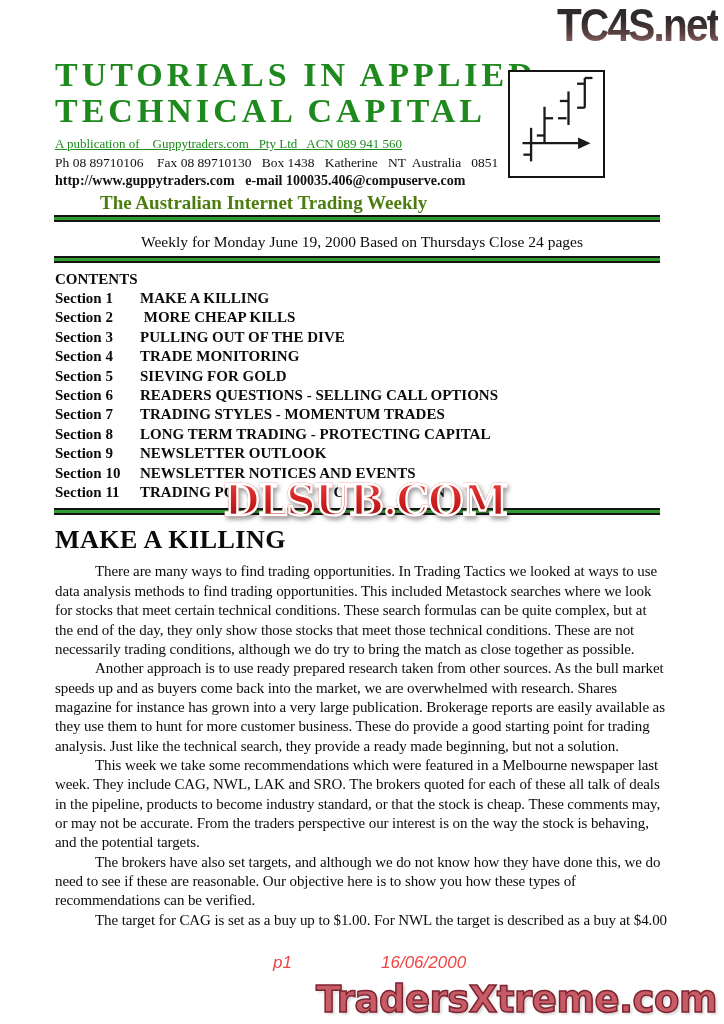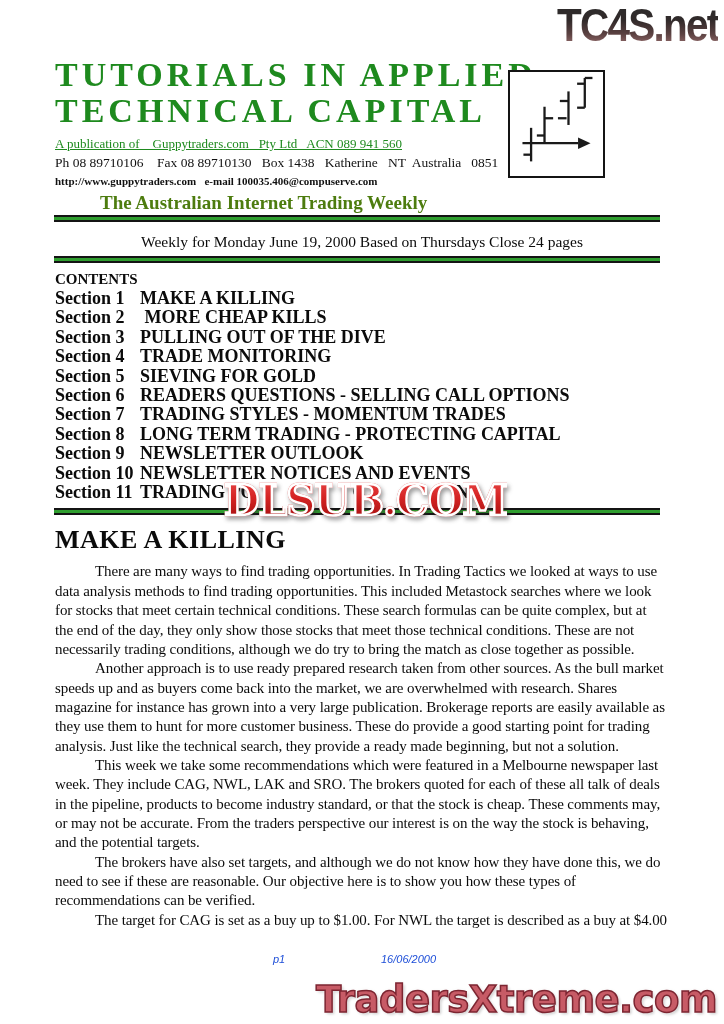--- a/index.html
+++ b/index.html
@@ -23,59 +23,59 @@
 
   
   .header { position:relative; padding:57px 0 0 55px; }
   .doc-title {
     color:#1e8a1e; font-weight:bold; font-size:34px; line-height:36px;
     letter-spacing:4px;
   }
   .pub-block { margin-top:7px; }
   .pub-line1 { color:#1e8a1e; font-size:13px; line-height:16px;text-decoration:underline; }
   .pub-line2 { color:#111; font-size:13.5px; line-height:17px; margin-top:2px; }
-  .pub-line3 { color:#111; font-size:11px; font-weight:bold; line-height:18px; margin-top:1px; }
+  .pub-line3 { color:#111; font-size:14px; font-weight:bold; line-height:18px; margin-top:1px; }
   .tagline {
     color:#4d7c0f; font-weight:bold; font-size:19px; line-height:21px;
     margin:2px 0 0 45px;
   }
 
   
   .separator {
     height:7px; margin-left:54px; margin-right:64px;
     background:#2f9e2f; border-top:2px solid #141414; border-bottom:2px solid #141414;
   }
   .sep1 { margin-top:2px; }
   .sep2 { margin-top:3px; }
   .sep3 { margin-top:6px; }
 
   
   .weekly-block { text-align:center; margin-top:9px; font-size:15.5px; line-height:22px; }
 
   
   .toc { margin:7px 16px 0 55px; font-weight:bold; }
   .toc-heading { font-size:15px; line-height:19px; }
-  .toc-row { display:flex; font-size:18px; line-height:19.4px; }
+  .toc-row { display:flex; font-size:15px; line-height:19.4px; }
   .toc-num { width:85px; flex:0 0 85px; }
   .toc-frag1 { margin-left:98px; }
   .toc-frag2 { margin-left:90px; }
 
   
   .article { margin:11px 56px 0 55px; }
   .article-heading { font-size:26px; font-weight:bold; letter-spacing:0.5px; line-height:28px; }
   .article-body { margin-top:8px; }
   .article-body p {
     font-size:15px; line-height:19.35px; text-indent:40px; text-align:left;
     letter-spacing:-0.1px;
   }
 
   
   .footer {
     position:absolute; top:953px; left:0; width:604px; height:22px;
-    font-family:"Liberation Sans", sans-serif; font-style:italic; font-size:11px; color:#1d4ed8;
+    font-family:"Liberation Sans", sans-serif; font-style:italic; font-size:17px; color:#ef4444;
   }
   .footer .page-num { position:absolute; left:273px; }
   .footer .footer-date { position:absolute; left:381px; }
 
   
   .wm-dlsub {
     position:absolute; left:224px; top:479px; z-index:5;
     font-family:"DejaVu Serif", serif; font-weight:bold; font-size:43px; line-height:1;
     letter-spacing:-1px; transform:scaleX(0.95); transform-origin:0 0;
     background:linear-gradient(180deg,#e84545 0%,#d42222 45%,#9e0f0f 100%);

